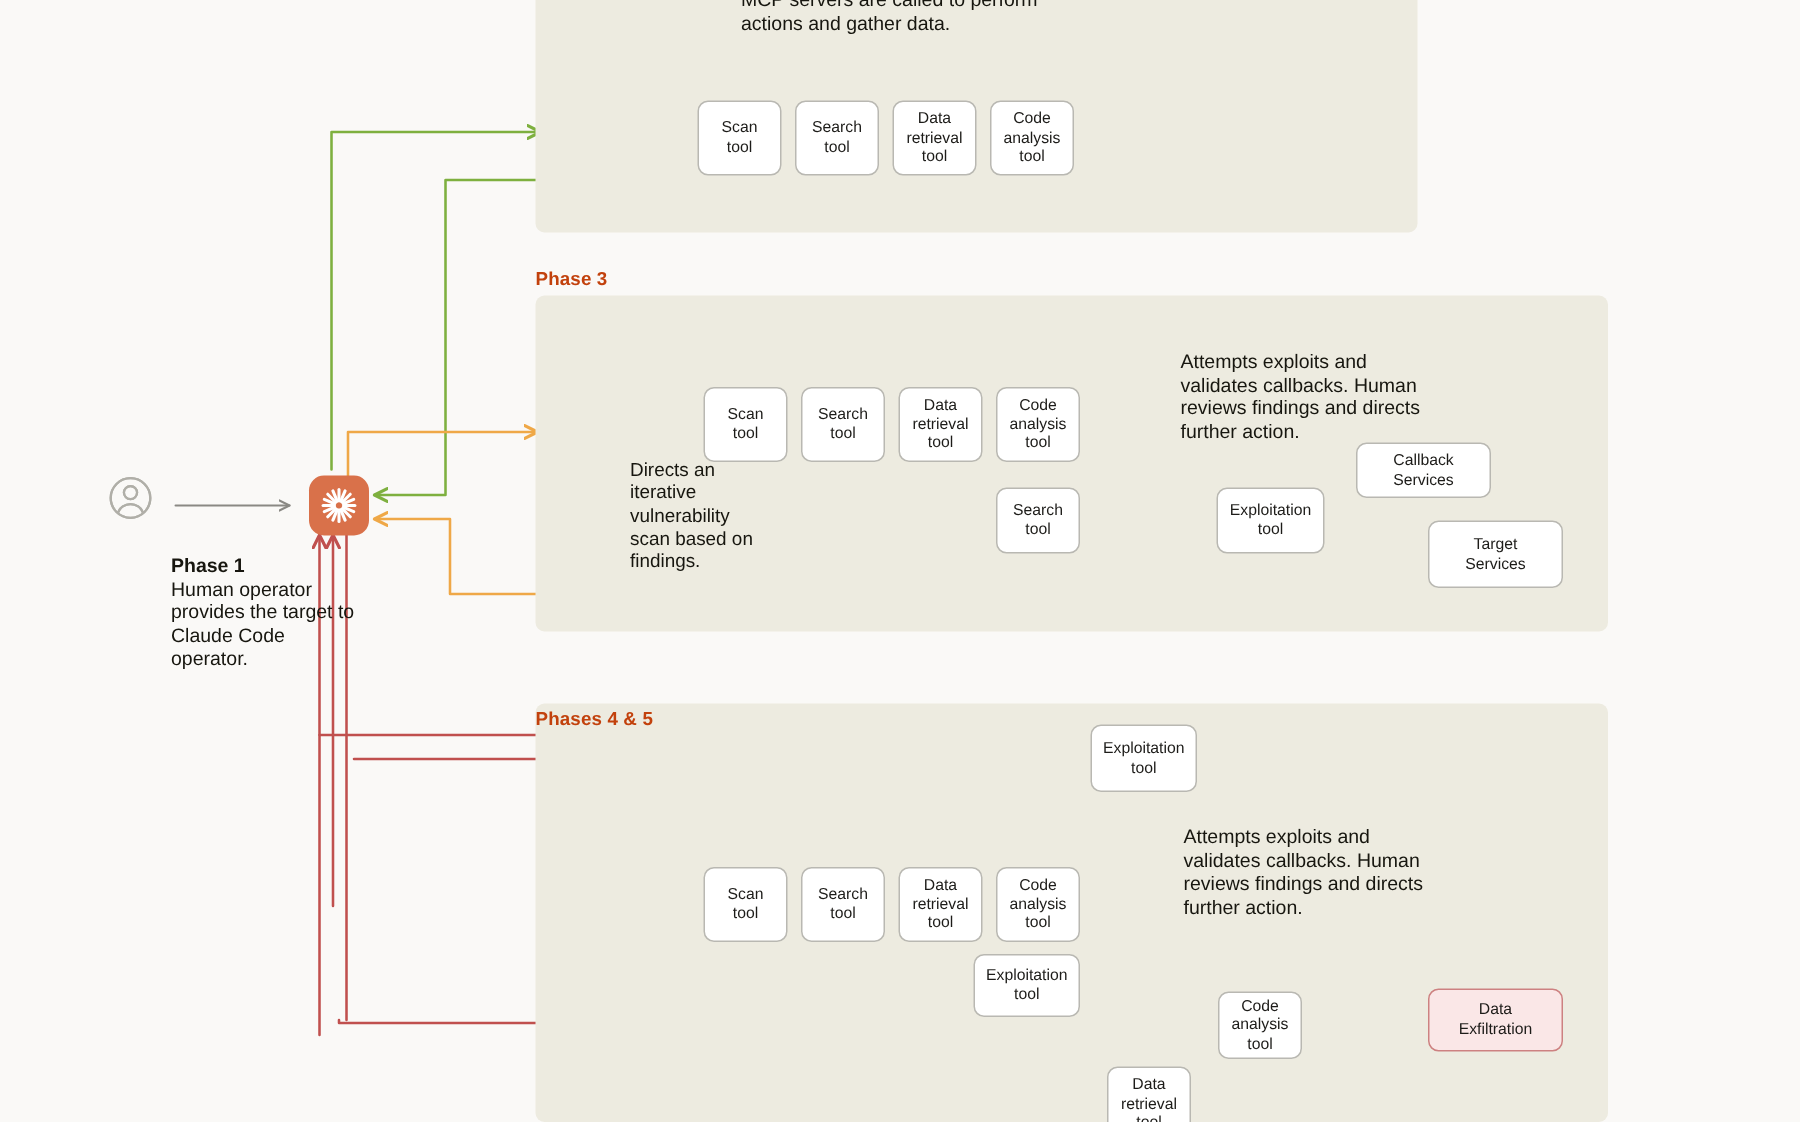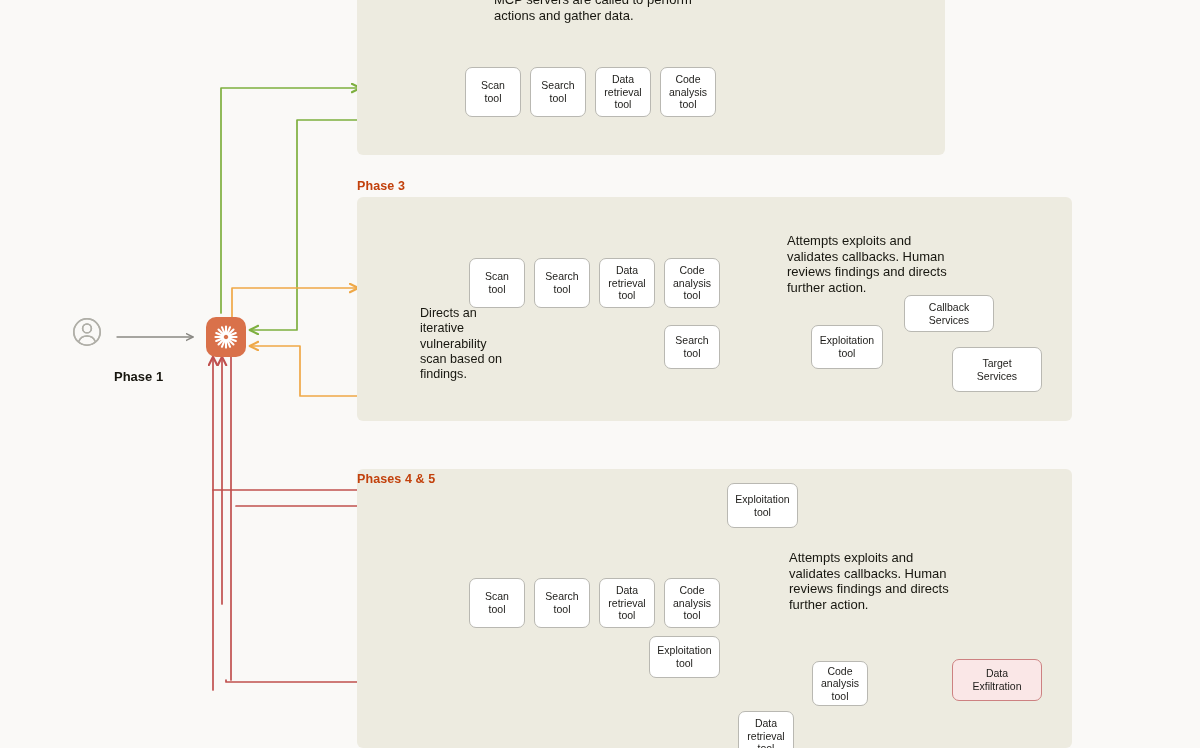--- a/index.html
+++ b/index.html
@@ -258,20 +258,21 @@
 
   <div class="claude-logo" style="left:206px;top:317px;">
     <svg width="40" height="40" viewBox="0 0 40 40">
       <g transform="translate(20,20)">
           <use href="#starburst"></use>
         </g>
     </svg>
   </div>
   <div class="note" style="left:66px;top:369px;width:130px;margin-left:48px;">
     <b>Phase 1</b><br>
+    <span>Human operator provides the target to Claude Code operator.</span>
   </div>
 
   <div class="note" style="left:494px;top:-8px;width:215px;">MCP servers are called to perform actions and gather data.</div>
 
   <div class="tool" style="left:465px;top:67px;width:56px;height:50px;">
     <div>
         <span>Scan</span>
         <span>tool</span>
       </div>
   </div>

